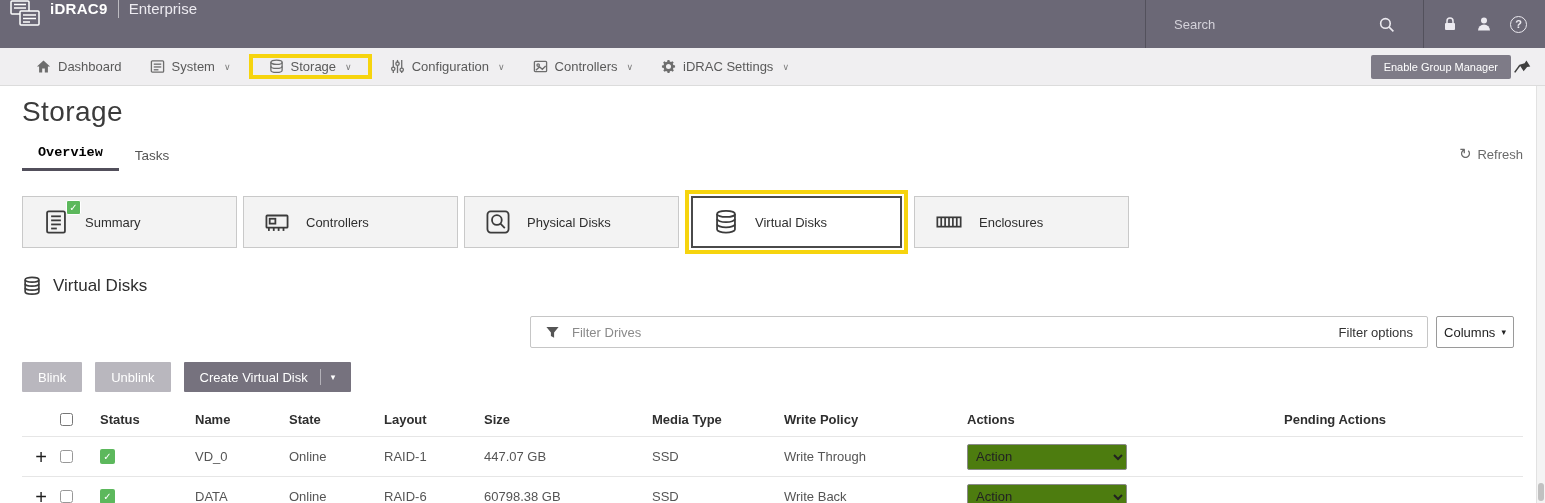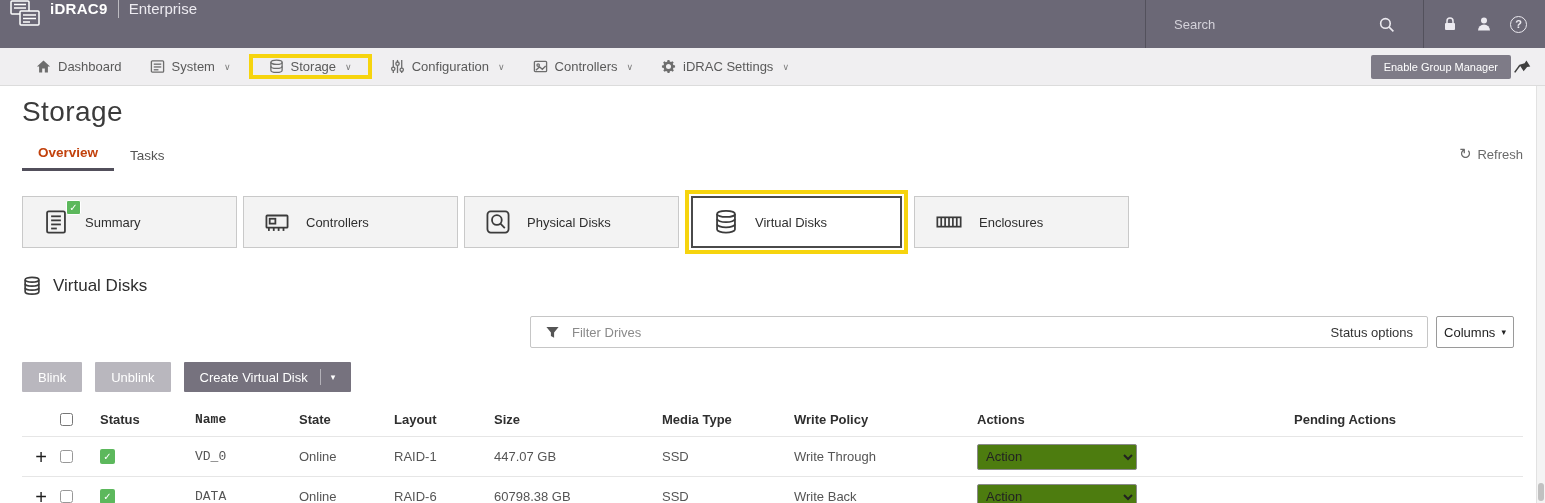--- a/index.html
+++ b/index.html
@@ -38,21 +38,21 @@
   .nav-highlight{border:4px solid var(--highlight);margin:-5px 4px;padding:1px 2px;display:flex;align-items:center;background:transparent;}
   .nav-right{margin-left:auto;display:flex;align-items:center;gap:4px;padding-right:14px;}
   .btn-group-mgr{background:#7e7b87;color:#fff;border:none;font-size:11px;padding:6px 13px;border-radius:2px;cursor:pointer;font-family:inherit;}
   .pin{color:#3f3f3f;transform:rotate(12deg);}
 
   
   main{padding:0 22px;position:relative;}
   .page-title{font-size:28px;font-weight:400;color:#3b3b3b;margin:10px 0 10px;letter-spacing:.4px;}
   .tab-row{display:flex;align-items:flex-end;position:relative;margin-bottom:25px;}
   .tab{padding:7px 16px 8px;font-size:13.5px;color:var(--text-mid);cursor:pointer;}
-  .tab.active{color:#c2410c;font-weight:700;border-bottom:3px solid var(--tab-underline);}
+  .tab.active{color:#000000;font-weight:700;border-bottom:3px solid var(--tab-underline);font-family:Liberation Mono, monospace;}
   .refresh{position:absolute;right:0;bottom:8px;display:flex;align-items:center;gap:6px;color:#6a6a6a;font-size:13px;cursor:pointer;}
   .refresh .glyph{font-size:15px;}
 
   
   .cards{display:flex;gap:6px;align-items:center;margin-bottom:28px;}
   .card{width:215px;height:52px;background:#f3f3f3;border:1px solid #c9c9c9;display:flex;align-items:center;gap:16px;padding-left:20px;cursor:pointer;}
   .card-label{font-size:13px;color:#2f2f2f;}
   .card-icon{color:#3b3b3b;display:flex;align-items:center;position:relative;}
   .badge{position:absolute;top:-9px;right:-12px;width:15px;height:15px;background:var(--green);border-radius:2px;color:#fff;font-size:10px;display:flex;align-items:center;justify-content:center;border:1px solid #fff;}
   .card-highlight{border:4px solid var(--highlight);padding:2px;margin:-9px 0;background:#fff;}
@@ -81,21 +81,21 @@
   .btn + .btn{margin-left:13px;}
   .btn .vdiv{width:1px;height:16px;background:rgba(255,255,255,.45);margin:0 10px 0 12px;}
   .btn .caret{font-size:9px;}
 
   
   .thead{display:flex;align-items:center;height:34px;font-size:13px;font-weight:700;color:#2f2f2f;}
   .trow{display:flex;align-items:center;height:40px;border-top:1px solid #e6e6e6;font-size:13px;color:var(--text-mid);}
   .c1{width:38px;text-align:center;}
   .c2{width:35px;display:flex;align-items:center;}
   .c3{width:100px;padding-left:5px;}
-  .c4{width:104px;font-family:Liberation Mono, monospace;}
+  .c4{width:94px;}
   .c5{width:95px;}
   .c6{width:100px;}
   .c7{width:168px;}
   .c8{width:132px;}
   .c9{width:183px;}
   .c10{width:317px;}
   .c11{flex:1;}
   .expand{font-size:20px;font-weight:400;color:#1e1e1e;cursor:pointer;line-height:1;}
   .status-badge{width:15px;height:15px;background:var(--green);border-radius:2px;color:#fff;font-size:10px;display:flex;align-items:center;justify-content:center;}
   .row-check{opacity:.75;}
@@ -322,21 +322,21 @@
   </div>
 
   <div class="filter-row">
     <div class="filter-bar">
       <span class="funnel">
         <svg width="15" height="15" viewBox="0 0 16 16" fill="currentColor">
           <path d="M1.5 2 H14.5 L9.7 8 V13.5 L6.3 11.8 V8 Z"></path>
         </svg>
       </span>
       <input type="text" placeholder="Filter Drives" style="">
-      <span class="filter-options">Status options</span>
+      <span class="filter-options">Filter options</span>
     </div>
     <button class="columns-btn">
       <span>Columns</span>
       <span class="caret">▾</span>
     </button>
   </div>
 
   <div class="toolbar">
     <button class="btn disabled" disabled="">Blink</button>
     <button class="btn disabled" disabled="">Unblink</button>

